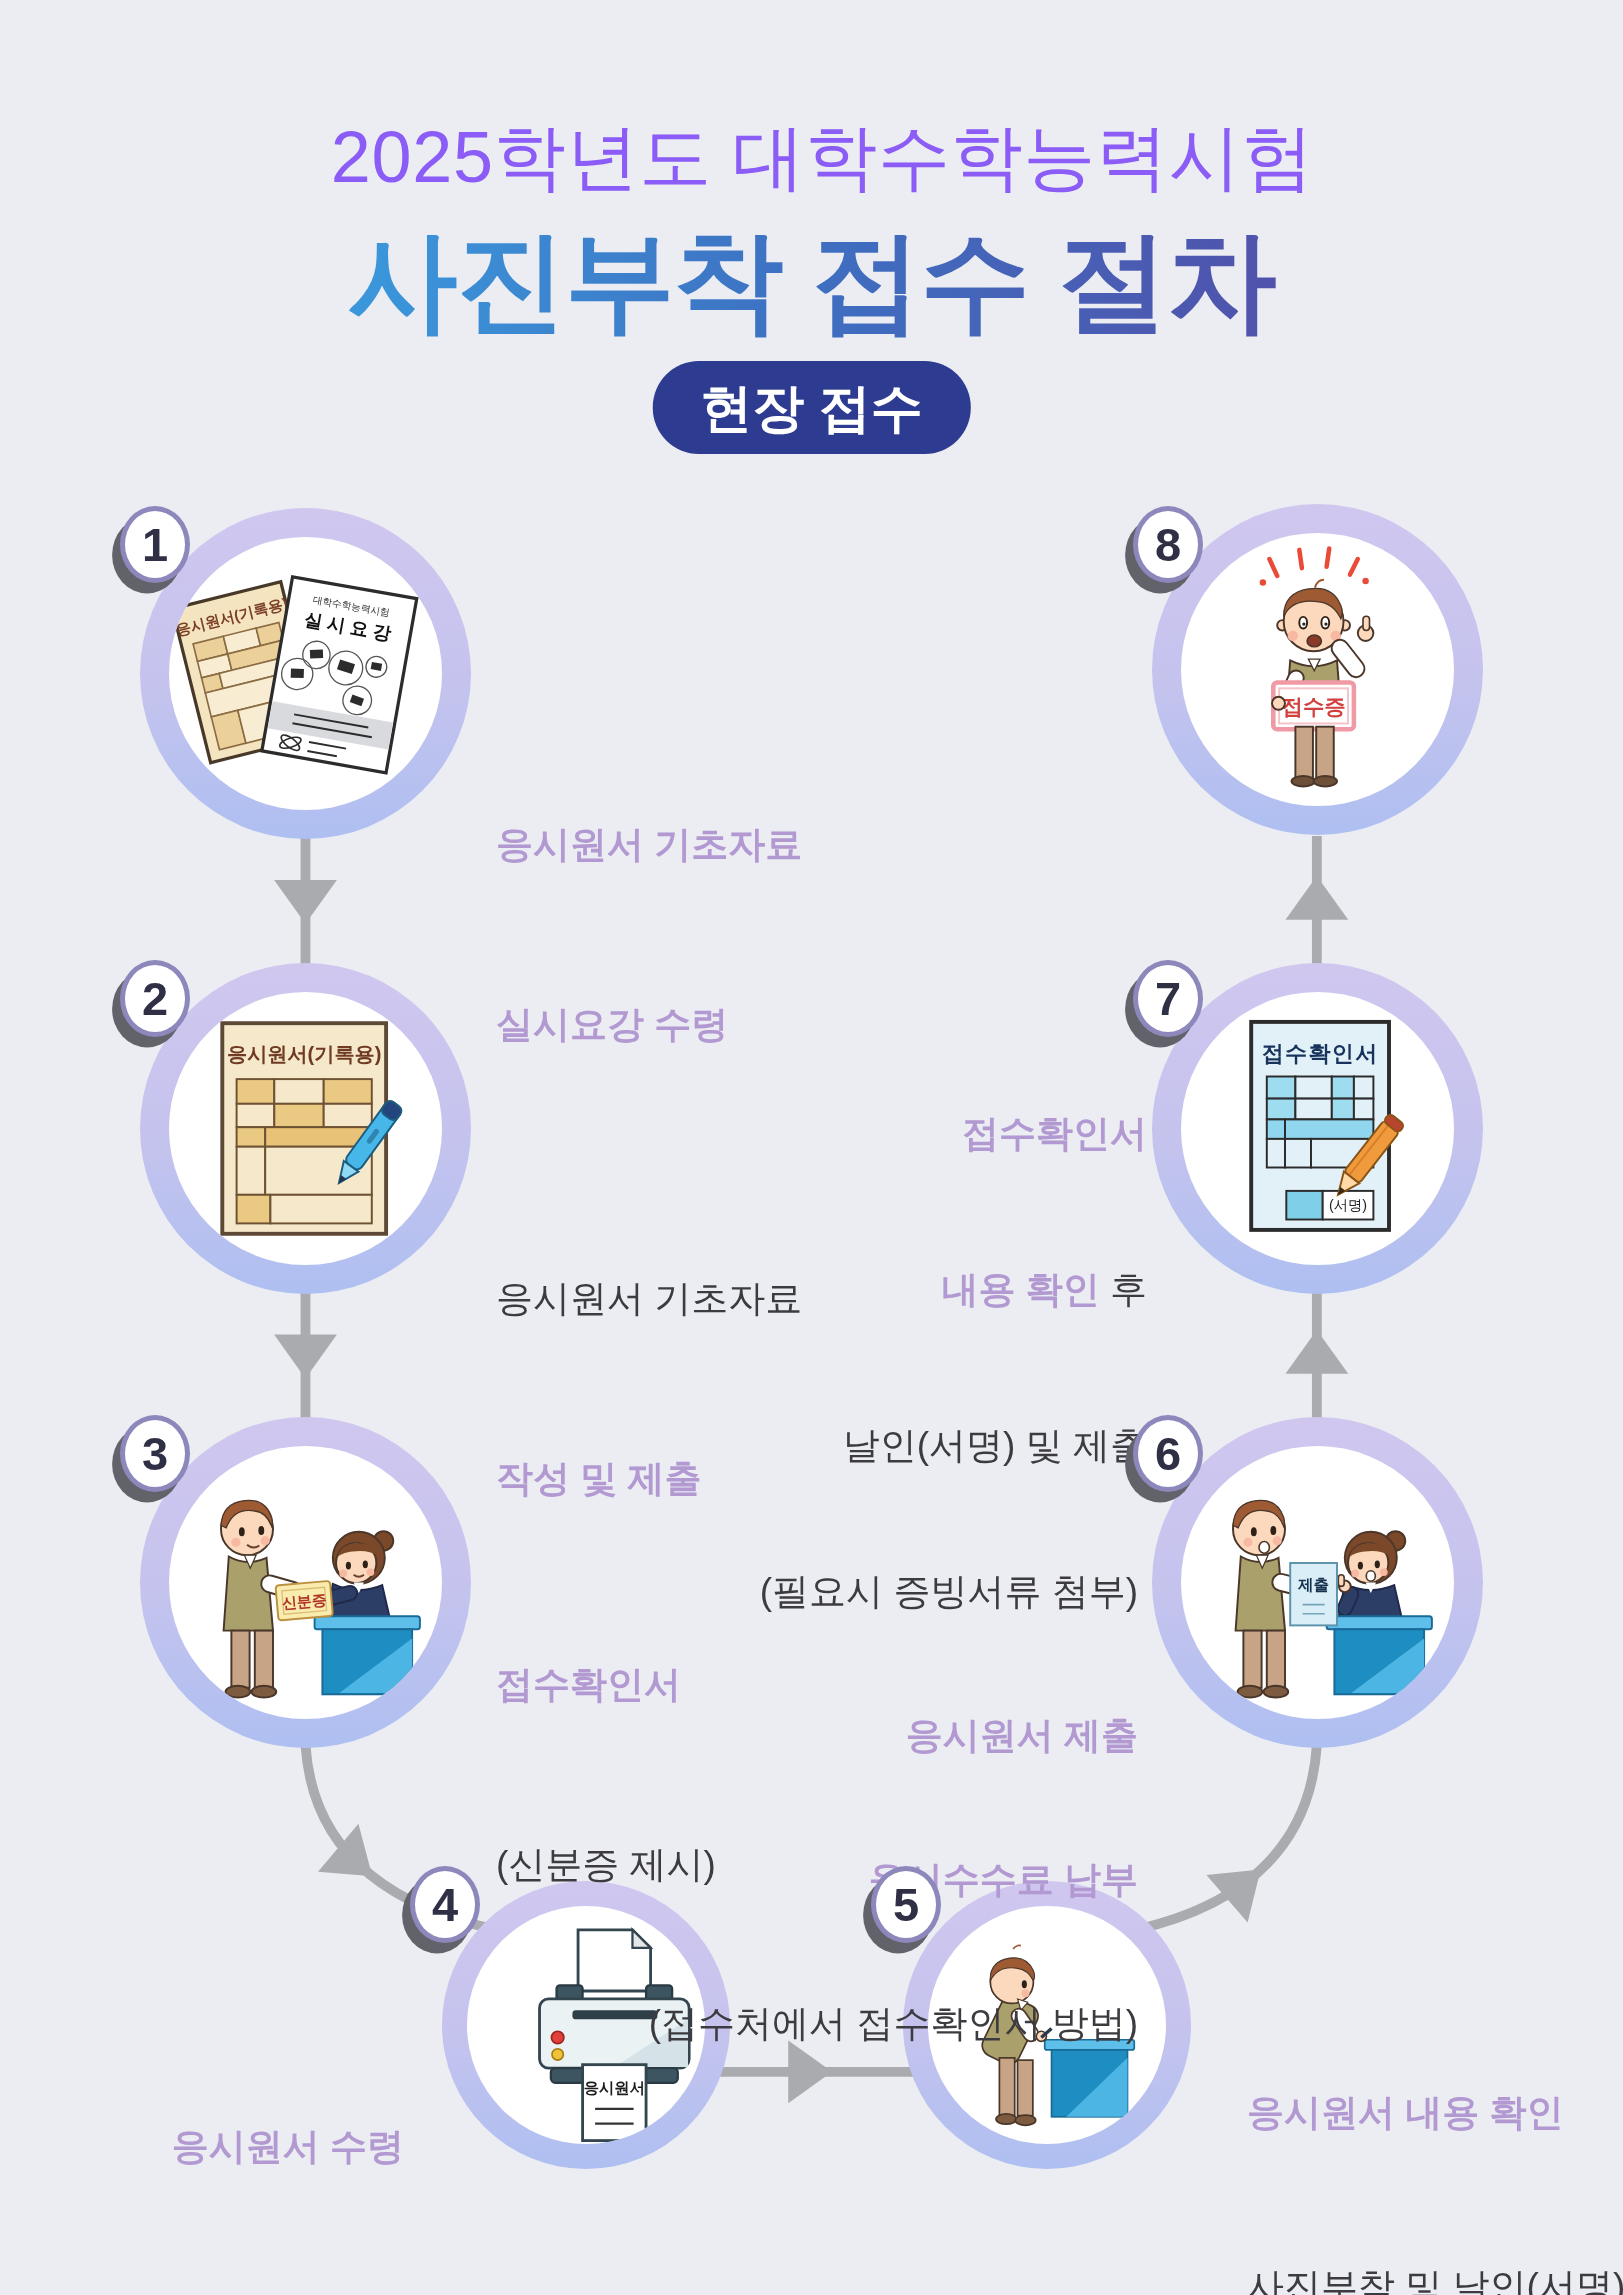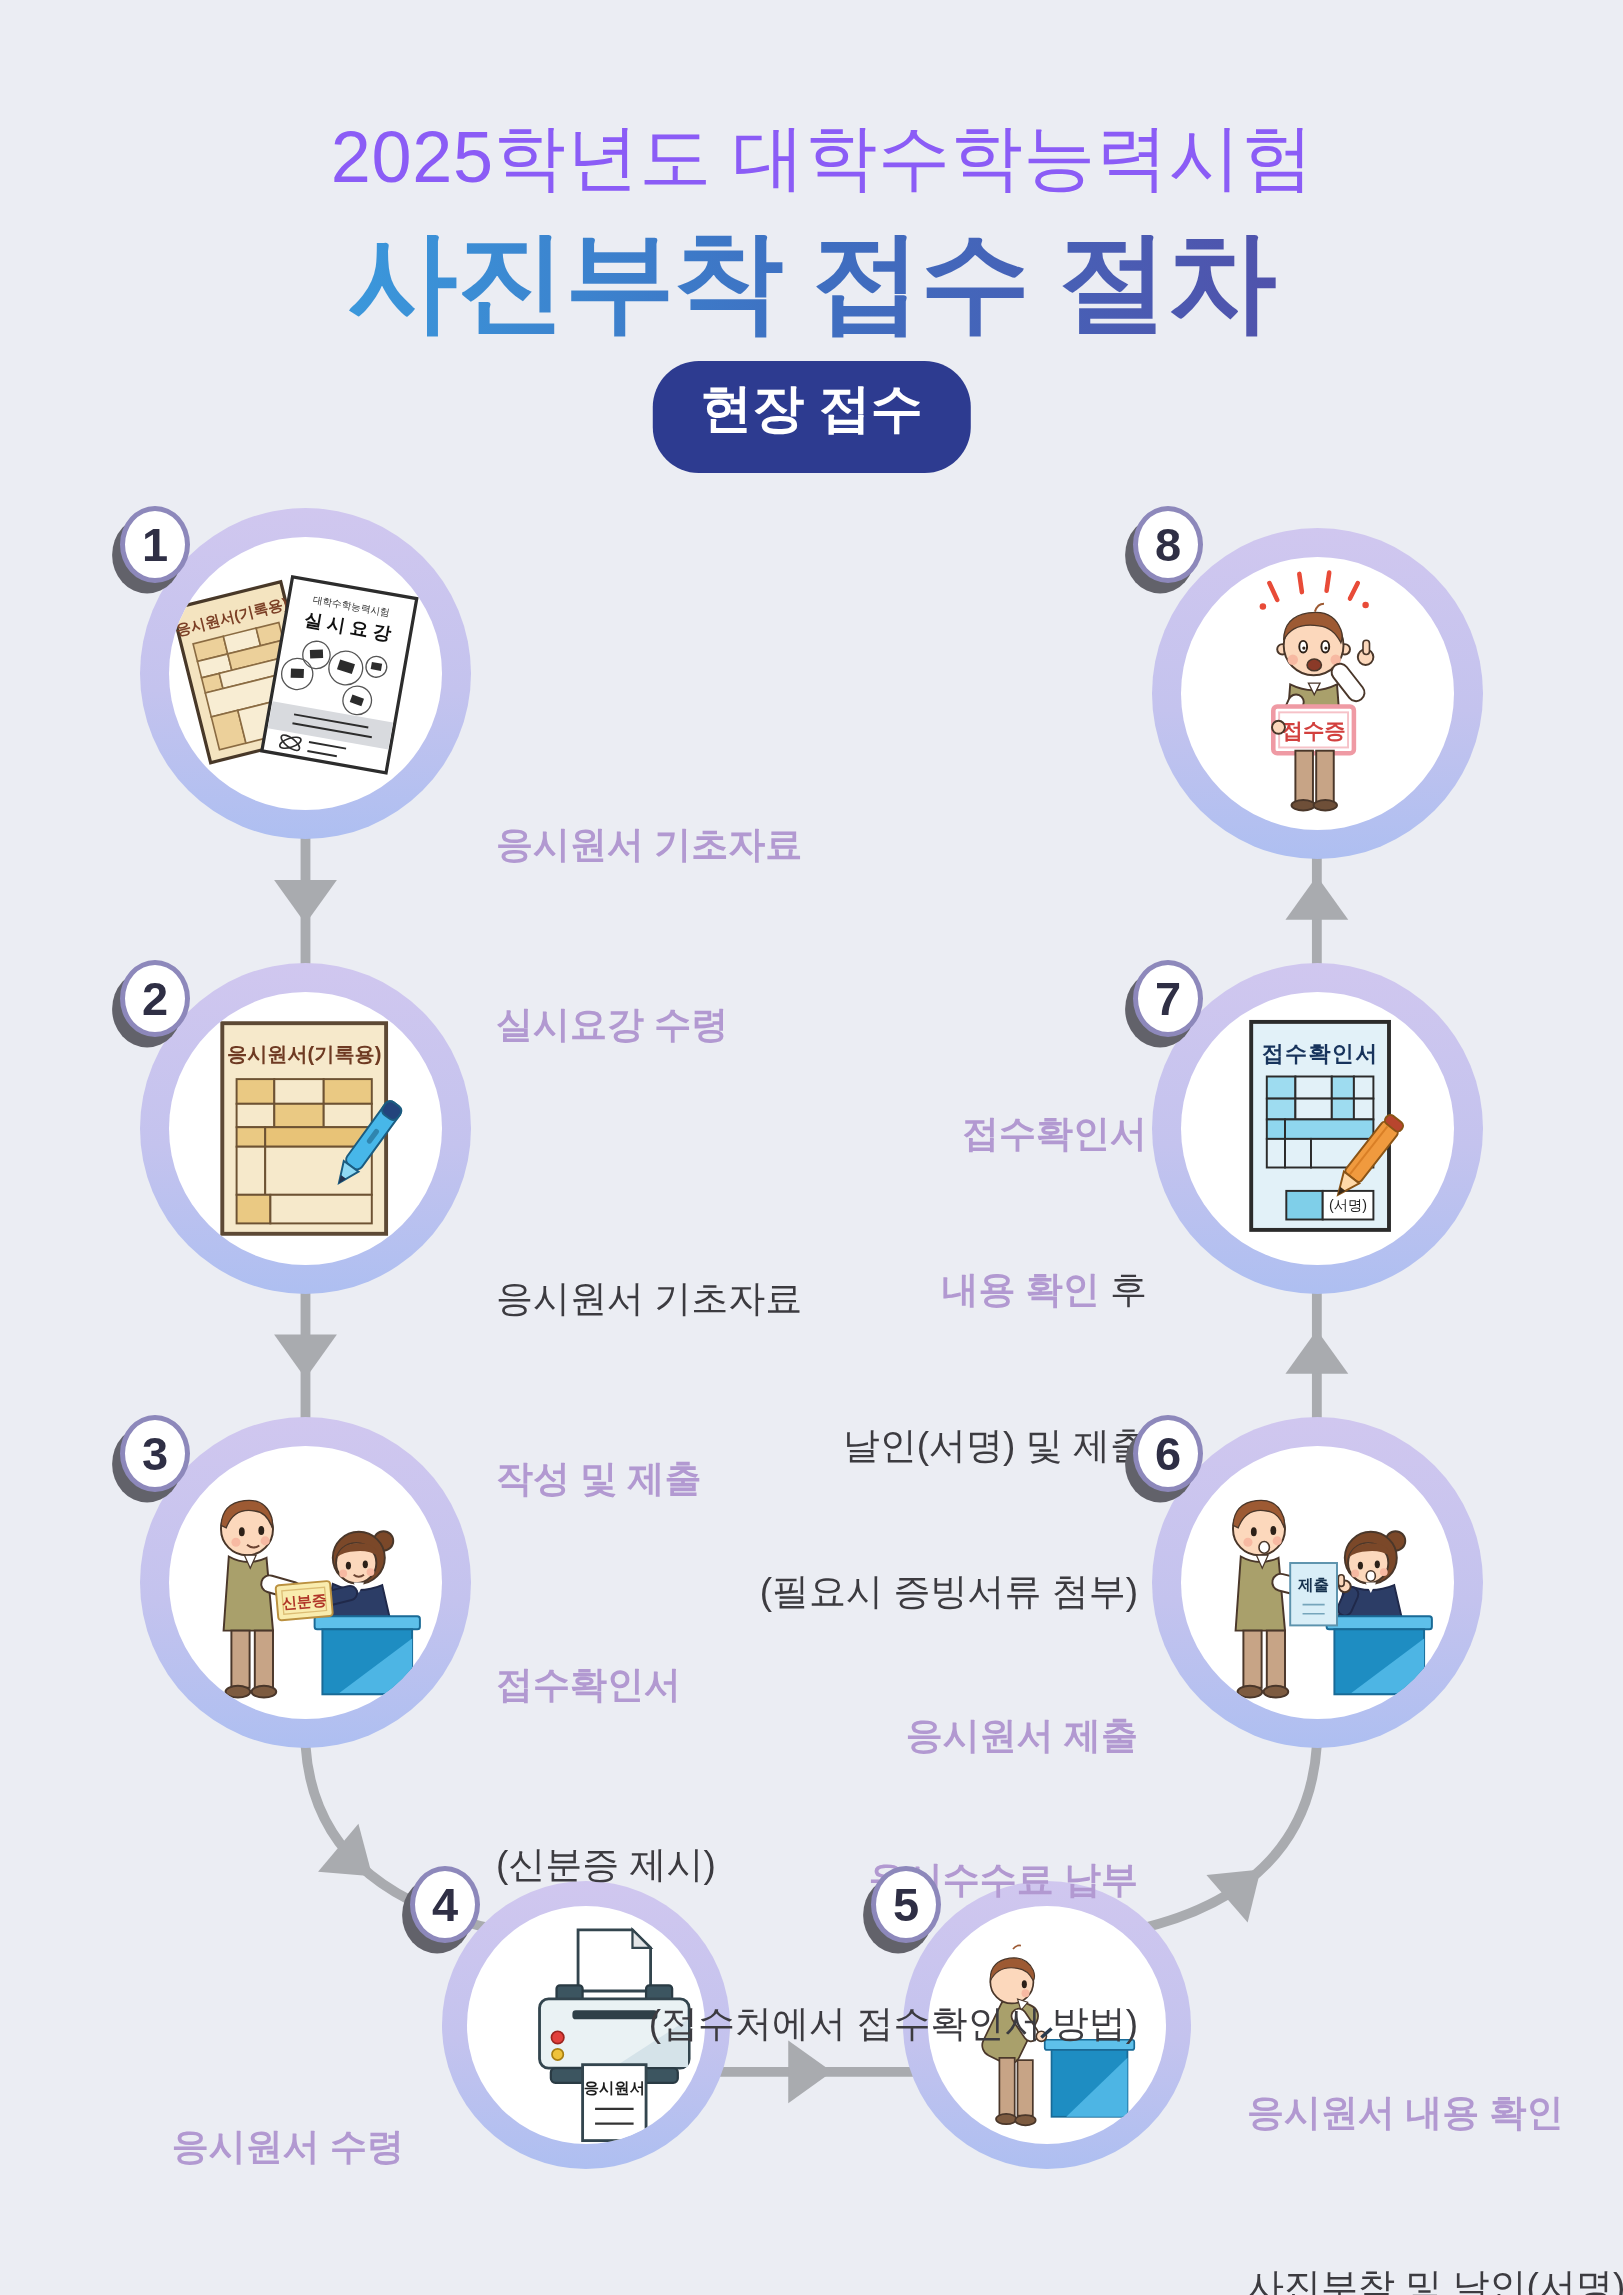--- a/index.html
+++ b/index.html
@@ -6,33 +6,33 @@
   .page{position:relative;width:1623px;height:2295px;background:#ebedf3;overflow:hidden;
         font-family:"Liberation Sans","DejaVu Sans",sans-serif;}
   .title{position:absolute;top:110px;left:0;width:100%;text-align:center;
          font-size:72px;font-weight:500;color:#8b5cf6;letter-spacing:0.7px;padding-left:11px;}
   .subtitle{position:absolute;top:208px;left:0;width:100%;text-align:center;
          font-size:110px;font-weight:800;letter-spacing:-1.3px;
          background:linear-gradient(90deg,#39a8e6 10%,#3e6fc1 50%,#5747a3 90%);
          -webkit-background-clip:text;background-clip:text;color:transparent;}
   .badge{position:absolute;top:361px;left:50%;transform:translateX(-50%);
          background:#2d3b90;color:#ffffff;font-size:52px;font-weight:800;
-         padding:13px 48px 29px;border-radius:46px;white-space:pre;}
+         padding:13px 48px 10px;border-radius:46px;white-space:pre;}
   .arrows{position:absolute;left:0;top:0;width:1623px;height:2295px;}
   .circle{position:absolute;border-radius:50%;
           background:linear-gradient(180deg,#d0c7ef 0%,#c4c3ee 55%,#aebff1 100%);}
   .big{width:331px;height:331px;}
   .small{width:288px;height:288px;}
   .inner{position:absolute;border-radius:50%;background:#ffffff;overflow:hidden;}
   .big .inner{inset:29px;}
   .small .inner{inset:25px;}
   .inner svg{position:absolute;inset:0;width:100%;height:100%;}
   .c1{left:140px;top:508px}.c2{left:140px;top:963px}.c3{left:140px;top:1417px}
   .c4{left:442px;top:1881px}.c5{left:903px;top:1881px}
-  .c6{left:1152px;top:1417px}.c7{left:1152px;top:963px}.c8{left:1152px;top:528px}
+  .c6{left:1152px;top:1417px}.c7{left:1152px;top:963px}.c8{left:1152px;top:504px}
   .numb{position:absolute;width:60px;height:67px;background:#ffffff;
         border:5.9px solid #8d88bb;border-radius:50%;display:flex;align-items:center;
         justify-content:center;font-size:47px;font-weight:700;color:#2f2f45;
         box-shadow:-7.9px 10.5px 0 0 #62626a;z-index:6;}
   .b1{left:120px;top:506px}.b2{left:120px;top:960px}.b3{left:120px;top:1415px}
   .b4{left:410px;top:1866px}.b5{left:871px;top:1866px}
   .b6{left:1133px;top:1415px}.b7{left:1133px;top:960px}.b8{left:1133px;top:506px}
   .label{position:absolute;font-size:37px;line-height:60px;color:#3c3b40;
          font-weight:500;white-space:pre;z-index:5;}
   .label .accent{color:#b299d1;font-weight:800;}

